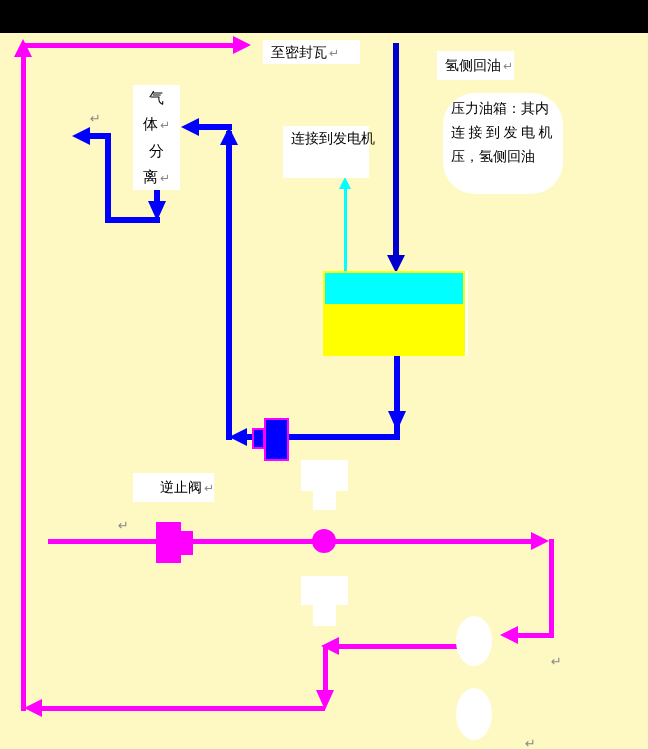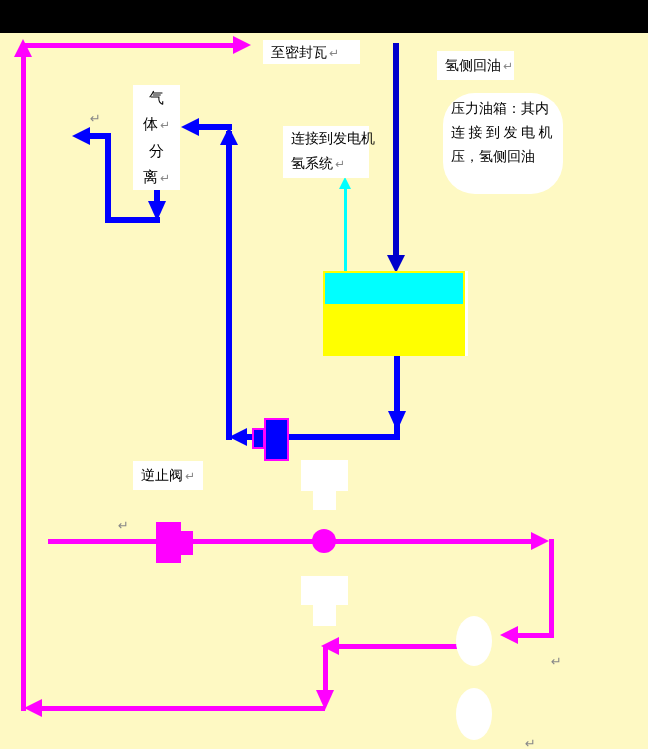--- a/index.html
+++ b/index.html
@@ -115,31 +115,30 @@
 
   <div class="tbox" style="left:133px;top:52px;width:47px;height:105px;text-align:center;line-height:26px;font-size:15px;">
     <div><span>气</span></div>
     <div><span>体</span><span class="mark">↵</span></div>
     <div><span>分</span></div>
     <div><span>离</span><span class="mark">↵</span></div>
   </div>
 
   <div class="tbox" style="left:283px;top:93px;width:86px;height:52px;line-height:25px;padding-top:0;">
     <div class="ln"><span>连接到发电机</span></div>
-    <div class="ln"><span>氢系统</span><span class="mark">↵</span></div>
   </div>
 
   <div class="tbox" style="left:443px;top:60px;width:120px;height:98px;line-height:24px;padding-top:3px;border-radius:32px;">
     <div class="ln"><span>压力油箱：其内</span></div>
     <div class="ln just"><span>连接到发电机</span></div>
     <div class="ln"><span>压，氢侧回油</span></div>
   </div>
 
 
-  <div class="tbox" style="left:133px;top:428px;width:70px;height:29px;line-height:29px;">
+  <div class="tbox" style="left:133px;top:440px;width:81px;height:29px;line-height:29px;text-align:right;">
     <span class="ln">逆止阀</span><span class="mark">↵</span>
   </div>
 
   <div class="stray" style="left:90px;top:78px;">↵</div>
   <div class="stray" style="left:118px;top:485px;">↵</div>
   <div class="stray" style="left:551px;top:621px;">↵</div>
   <div class="stray" style="left:525px;top:703px;">↵</div>
 
 </div>
 

